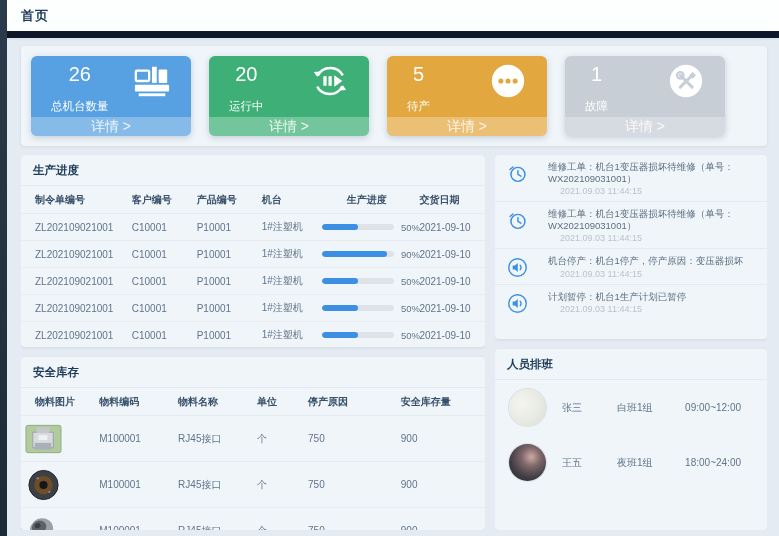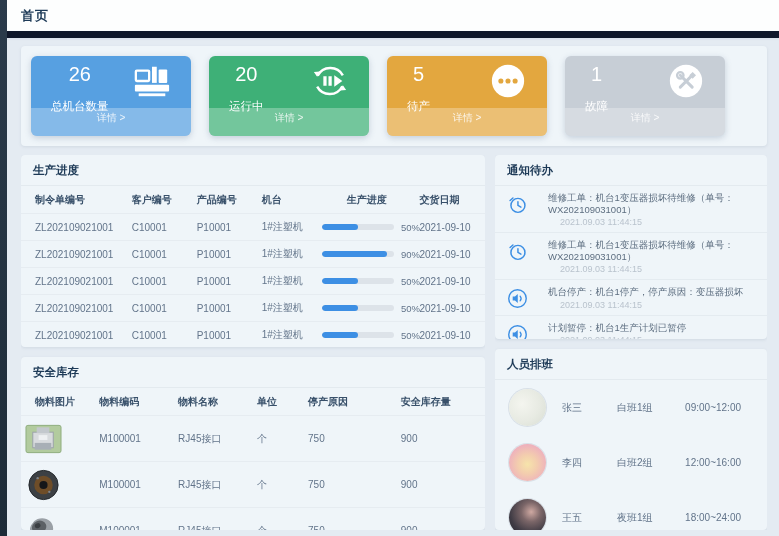--- a/index.html
+++ b/index.html
@@ -27,23 +27,23 @@
     display:flex; gap:18px; box-shadow:0 1px 3px rgba(120,140,160,.18); margin-bottom:9px; flex:0 0 auto; }
   .stat-card { width:160px; height:80px; border-radius:6px; position:relative; color:#fff;
     box-shadow:0 2px 6px rgba(100,120,150,.30); cursor:pointer; }
   .stat-body { display:flex; align-items:flex-start; justify-content:space-between;
     padding:6px 20px 20px 20px; height:65px; }
   .stat-left { text-align:center; }
   .stat-value { font-size:20px; line-height:24px; font-weight:normal; }
   .stat-label { font-size:11.5px; margin-top:13px; }
   .stat-icon { width:38px; height:38px; flex:0 0 38px; }
   .stat-icon svg { width:100%; height:100%; display:block; }
-  .stat-footer { position:absolute; left:0; right:0; bottom:0; height:28px;
+  .stat-footer { position:absolute; left:0; right:0; bottom:0; height:19px;
     background:rgba(255,255,255,.28); border-radius:0 0 6px 6px; text-align:center;
-    font-size:10px; color:rgba(255,255,255,.85); line-height:19px; }
+    font-size:14px; color:rgba(255,255,255,.85); line-height:19px; }
 
   
   .main-grid { flex:1; display:flex; gap:10px; min-height:0; }
   .col-left { flex:1; min-width:0; display:flex; flex-direction:column; gap:10px; overflow:hidden; }
   .col-right { width:272px; flex:0 0 272px; display:flex; flex-direction:column; gap:10px; overflow:hidden; }
 
   .panel { background:#eff5f9; border-radius:4px; box-shadow:0 1px 3px rgba(120,140,160,.18); overflow:hidden; }
   .panel-title { font-size:11.5px; font-weight:bold; color:#1d3a57; padding:8px 12px 7px;
     border-bottom:1px solid #e3eaef; }
 
@@ -365,21 +365,20 @@
               </tr>
             </tbody>
           </table>
         </div>
 
       </div>
 
       <div class="col-right">
 
         <div class="panel panel-notifications">
-          <div class="panel-title">通知待办</div>
 
           <div class="notif-item">
             <span class="notif-icon">
               <svg viewBox="0 0 24 24" fill="none" stroke="#3d8fe4" stroke-width="1.7" stroke-linecap="round">
                 <circle cx="12.5" cy="13" r="8"></circle>
                 <path d="M12.5 8.8 V13 l3.4 2"></path>
                 <path d="M3.5 7.5 L6.8 4.6"></path>
               </svg>
             </span>
             <div class="notif-content">
@@ -434,26 +433,20 @@
         <div class="panel panel-schedule">
           <div class="panel-title">人员排班</div>
 
           <div class="sched-row">
             <span class="avatar avatar-1"></span>
             <span class="sched-name">张三</span>
             <span class="sched-shift">白班1组</span>
             <span class="sched-time">09:00~12:00</span>
           </div>
 
-          <div class="sched-row">
-            <span class="avatar avatar-2"></span>
-            <span class="sched-name">李四</span>
-            <span class="sched-shift">白班2组</span>
-            <span class="sched-time">12:00~16:00</span>
-          </div>
 
           <div class="sched-row">
             <span class="avatar avatar-3"></span>
             <span class="sched-name">王五</span>
             <span class="sched-shift">夜班1组</span>
             <span class="sched-time">18:00~24:00</span>
           </div>
         </div>
 
       </div>

